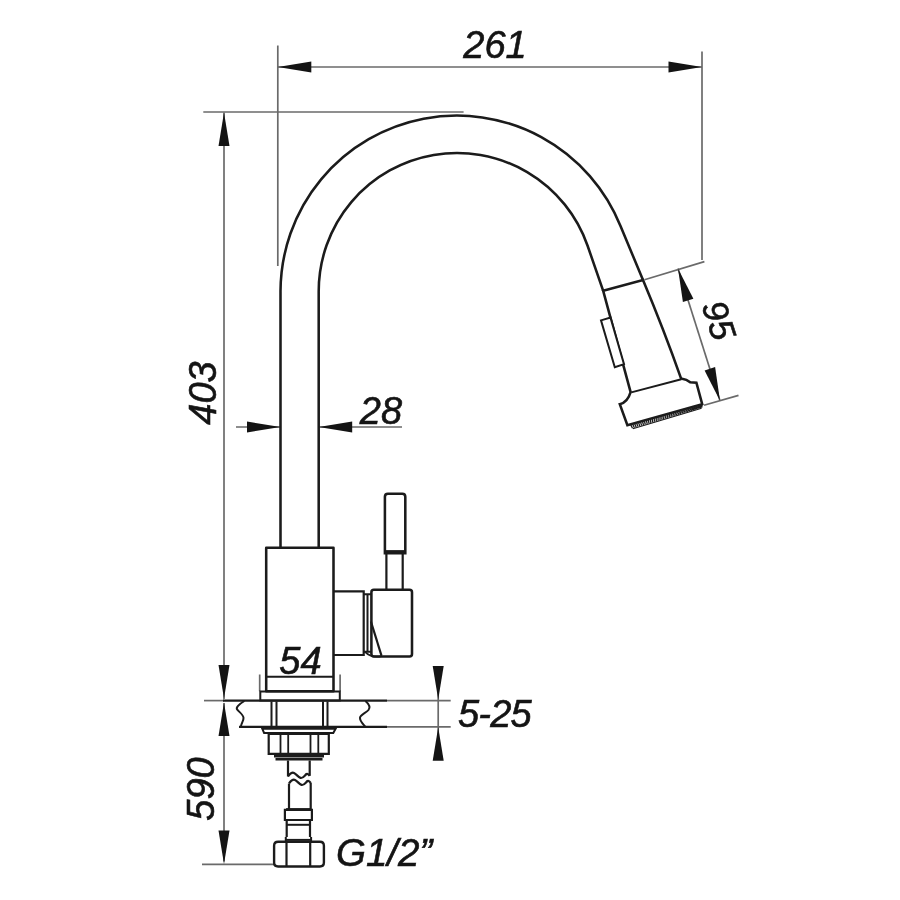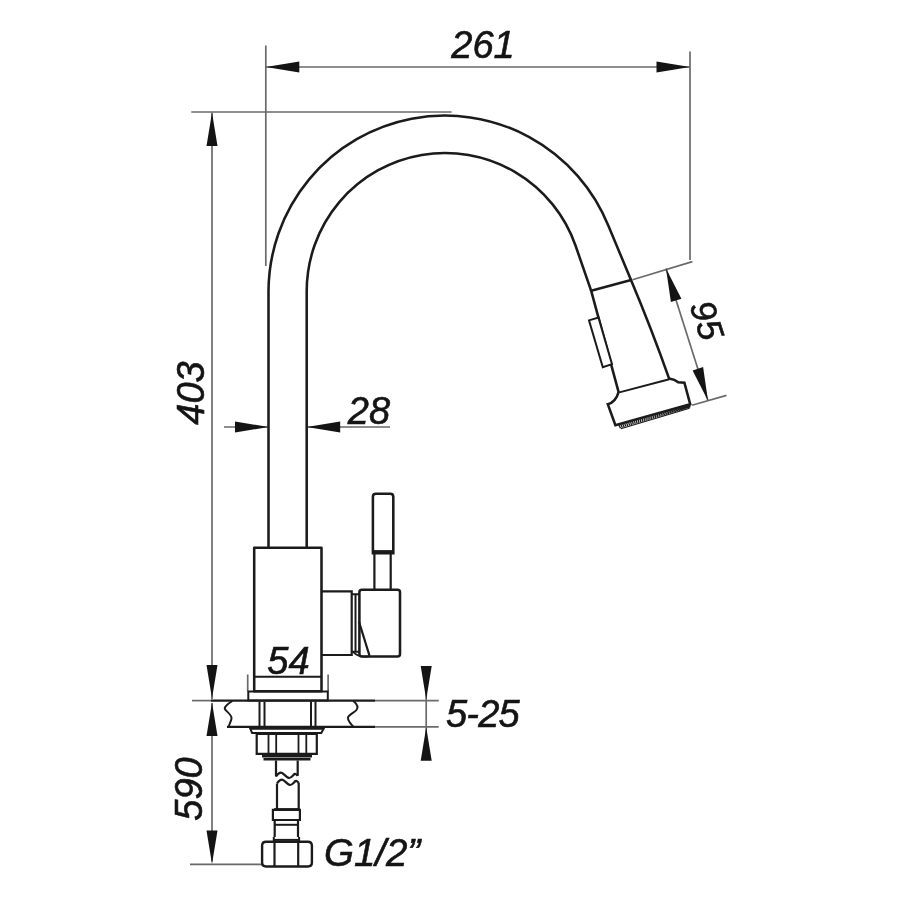--- a/index.html
+++ b/index.html
@@ -1,16 +1,16 @@
 <!DOCTYPE html>
 <html><head>
 <meta charset="utf-8">
 <style>
   html,body { margin:0; padding:0; background:#ffffff; }
-  #page { width:828px; height:900px; position:relative; background:#ffffff; }
+  #page { width:828px; height:900px; position:relative; background:#ffffff;padding-left:12px; }
   text { font-family:"Liberation Sans", sans-serif; font-style:italic; fill:#141414; }
 </style>
 </head>
 <body>
 <div id="page">
 <svg width="900" height="900" viewBox="0 0 900 900">
 <path d="M 191.3 112 H 451.6" stroke="#6a6a6a" stroke-width="1.7" fill="none"></path>
 <path d="M 265.8 45.5 V 266" stroke="#6a6a6a" stroke-width="1.7" fill="none"></path>
 <path d="M 690 51.5 V 260" stroke="#6a6a6a" stroke-width="1.7" fill="none"></path>
 <path d="M 265.8 67 H 690" stroke="#6a6a6a" stroke-width="1.7" fill="none"></path>

